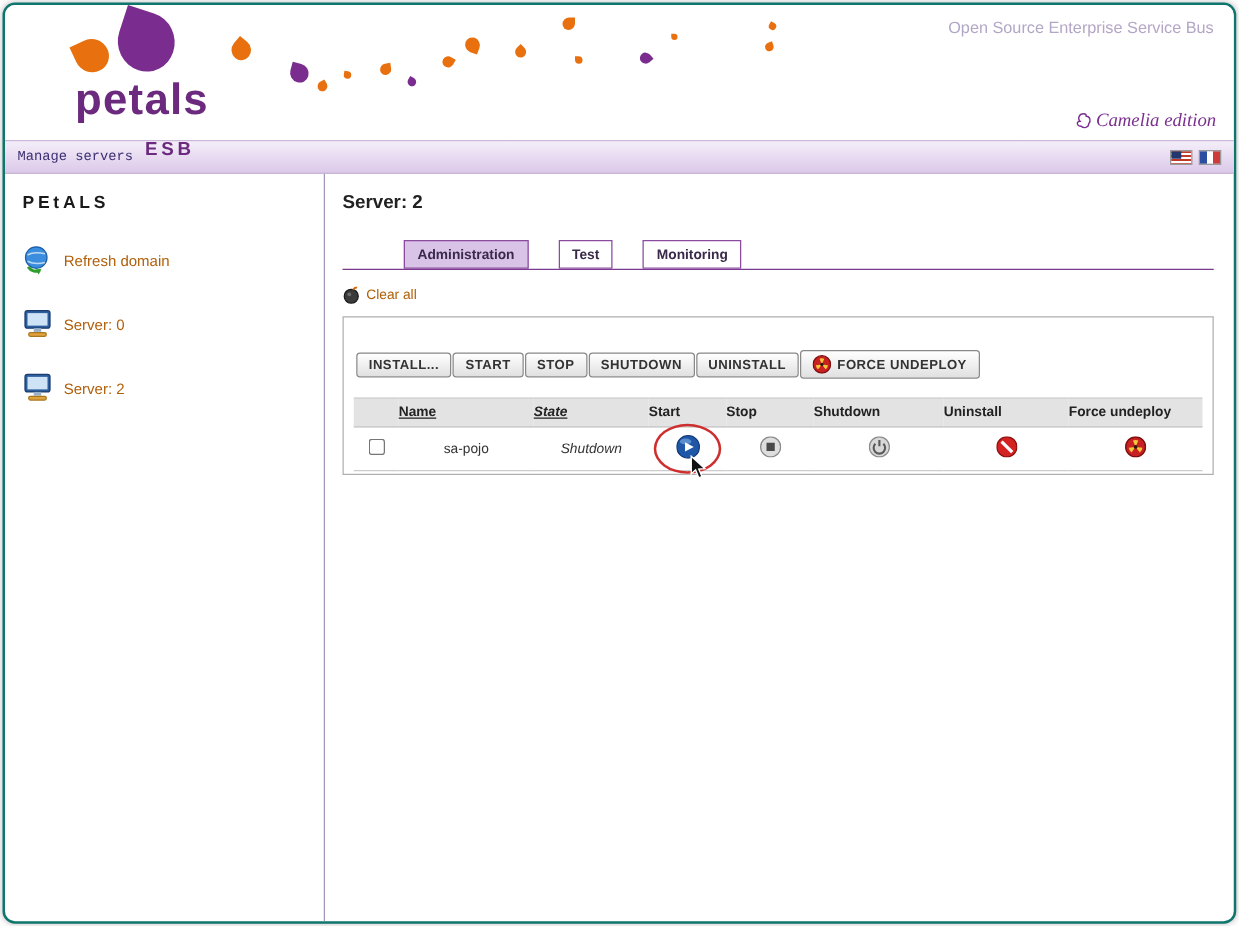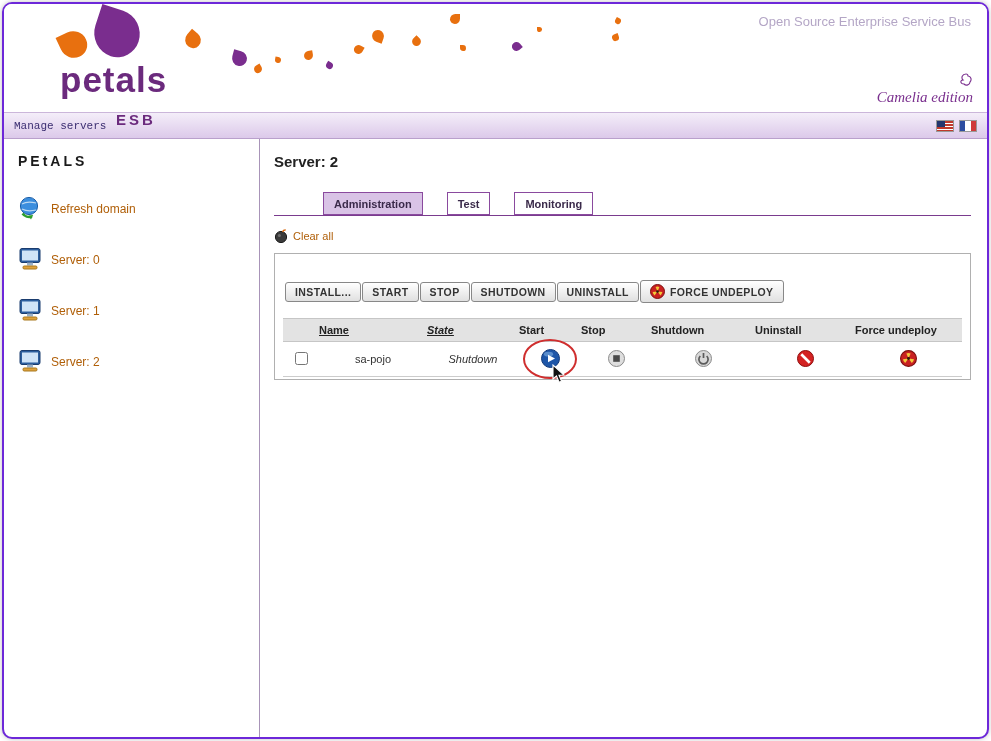--- a/index.html
+++ b/index.html
@@ -1,26 +1,26 @@
 <!DOCTYPE html>
 <html><head>
 <meta charset="utf-8">
 <style>
   * { margin:0; padding:0; box-sizing:border-box; }
   html,body { width:991px; height:741px; background:#fff; font-family:"Liberation Sans",sans-serif; }
-  .window { position:relative; width:987px; height:737px; margin:2px; border:2px solid #6d28d9;
+  .window { position:relative; width:987px; height:737px; margin:2px; border:2px solid #0f766e;
             border-radius:10px; overflow:hidden; background:#fff; box-shadow:0 0 5px rgba(0,0,0,.25); }
 
   
   .header { position:relative; height:108px; background:#fff; }
   .tagline { position:absolute; top:10px; right:16px; color:#b4a6c6; font-size:13px; }
   .logo-text { position:absolute; left:56px; top:56px; color:#6b2a7d; font-size:35px; font-weight:bold; letter-spacing:1px; }
   .logo-sub  { position:absolute; left:112px; top:89px; color:#6b2a7d; font-size:15px; font-weight:bold; letter-spacing:3px;margin-top:18px; }
   .edition { position:absolute; right:14px; bottom:6px; color:#7a2f8e; font-size:15px; font-style:italic;
-             font-family:"Liberation Serif",serif; display:flex; align-items:flex-end; gap:3px;flex-direction:column; }
+             font-family:"Liberation Serif",serif; display:flex; align-items:flex-start; gap:3px; }
   .petal { position:absolute; border-radius:0 55% 50% 55%; }
 
   
   .menubar { height:27px; background:linear-gradient(#f4eef9,#dcc9ea); border-top:1px solid #cbb6da;
              border-bottom:1px solid #b9a0cc; display:flex; align-items:center; padding:0 10px;font-family:Liberation Mono, monospace; }
   .manage { color:#3c2f72; font-size:11px; cursor:pointer; }
   .flags { margin-left:auto; display:flex; gap:5px; }
   .flag { width:18px; height:12px; border:1px solid #999; position:relative; cursor:pointer; overflow:hidden; }
   .flag-us { background:repeating-linear-gradient(to bottom,#c0392b 0 1.5px,#fff 1.5px 3px); }
   .canton { position:absolute; left:0; top:0; width:8px; height:6px; background:#23366e; }
@@ -137,31 +137,20 @@
           <svg width="24" height="24" viewBox="0 0 24 24">
             <rect x="2" y="1.5" width="20" height="14" rx="2" fill="#2c5e9e" stroke="#1a3c6e"></rect>
             <rect x="4" y="3.5" width="16" height="10" fill="#cfe3f7"></rect>
             <rect x="9" y="15.5" width="6" height="3" fill="#9ab0c8"></rect>
             <rect x="5" y="19" width="14" height="3" rx="1.2" fill="#e0a23c" stroke="#a8781e"></rect>
           </svg>
         </span>
         <span class="lbl">Server: 0</span>
       </div>
 
-      <div class="side-item">
-        <span class="icon" style="line-height:0;">
-          <svg width="24" height="24" viewBox="0 0 24 24">
-            <rect x="2" y="1.5" width="20" height="14" rx="2" fill="#2c5e9e" stroke="#1a3c6e"></rect>
-            <rect x="4" y="3.5" width="16" height="10" fill="#cfe3f7"></rect>
-            <rect x="9" y="15.5" width="6" height="3" fill="#9ab0c8"></rect>
-            <rect x="5" y="19" width="14" height="3" rx="1.2" fill="#e0a23c" stroke="#a8781e"></rect>
-          </svg>
-        </span>
-        <span class="lbl">Server: 1</span>
-      </div>
 
       <div class="side-item">
         <span class="icon" style="line-height:0;">
           <svg width="24" height="24" viewBox="0 0 24 24">
             <rect x="2" y="1.5" width="20" height="14" rx="2" fill="#2c5e9e" stroke="#1a3c6e"></rect>
             <rect x="4" y="3.5" width="16" height="10" fill="#cfe3f7"></rect>
             <rect x="9" y="15.5" width="6" height="3" fill="#9ab0c8"></rect>
             <rect x="5" y="19" width="14" height="3" rx="1.2" fill="#e0a23c" stroke="#a8781e"></rect>
           </svg>
         </span>

